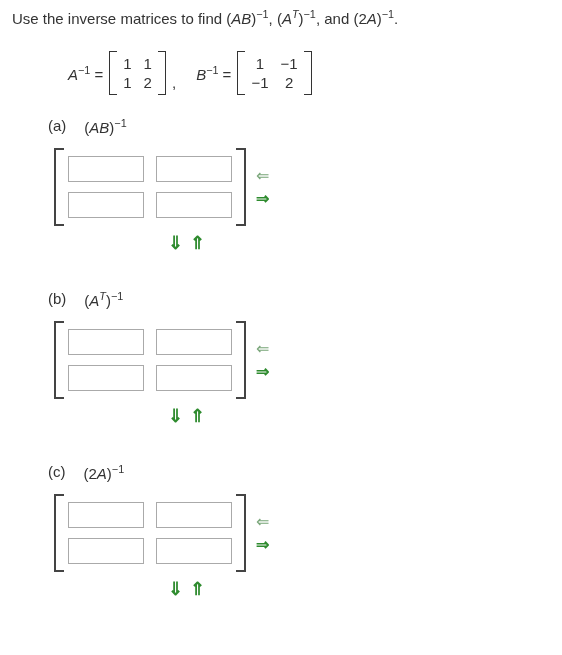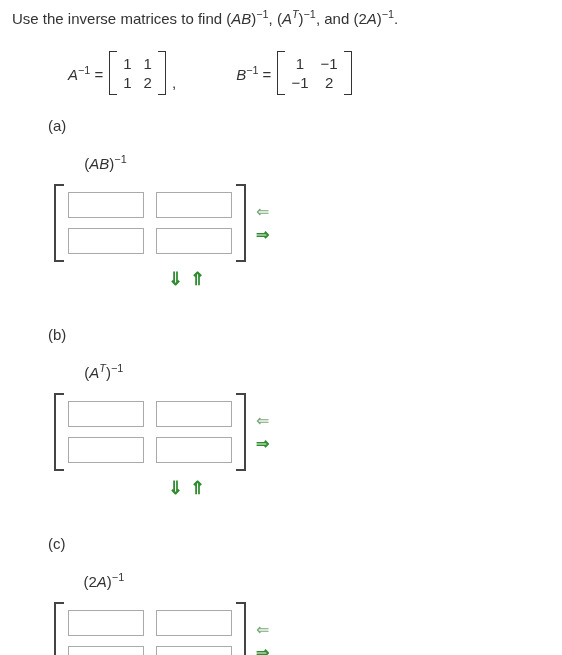--- a/index.html
+++ b/index.html
@@ -8,21 +8,21 @@
       font-size: 15px;
       color: #333;
       padding: 8px 12px;
       width: 562px;
       background: #fff;
     }
     .intro { margin-bottom: 24px; }
     .matrices-row {
       display: flex;
       align-items: center;
-      gap: 60px;
+      gap: 20px;
       margin-left: 56px;
       margin-bottom: 22px;
     }
     .mexpr { display: flex; align-items: center; gap: 6px; font-style: italic; }
     .mexpr .eq { font-style: normal; }
     .bracket-matrix {
       display: inline-flex;
       align-items: stretch;
       font-style: normal;
     }
@@ -44,21 +44,21 @@
     .comma { font-style: normal; align-self: flex-end; margin-bottom: 4px; }
 
     .part { margin-left: 36px; margin-bottom: 36px; }
     .part-label {
       display: flex;
       gap: 18px;
       margin-bottom: 12px;
       font-style: normal;
     }
     .part-label .tag { }
-    .part-label .expr { font-style: italic; margin-top: 36px; }
+    .part-label .expr { font-style: italic; }
     .part-label .expr .sup { font-style: normal; }
 
     .answer-block {
       margin-left: 6px;
       display: flex;
       align-items: center;
       gap: 10px;
     }
     .input-matrix { display: flex; align-items: stretch; }
     .input-matrix .br {

